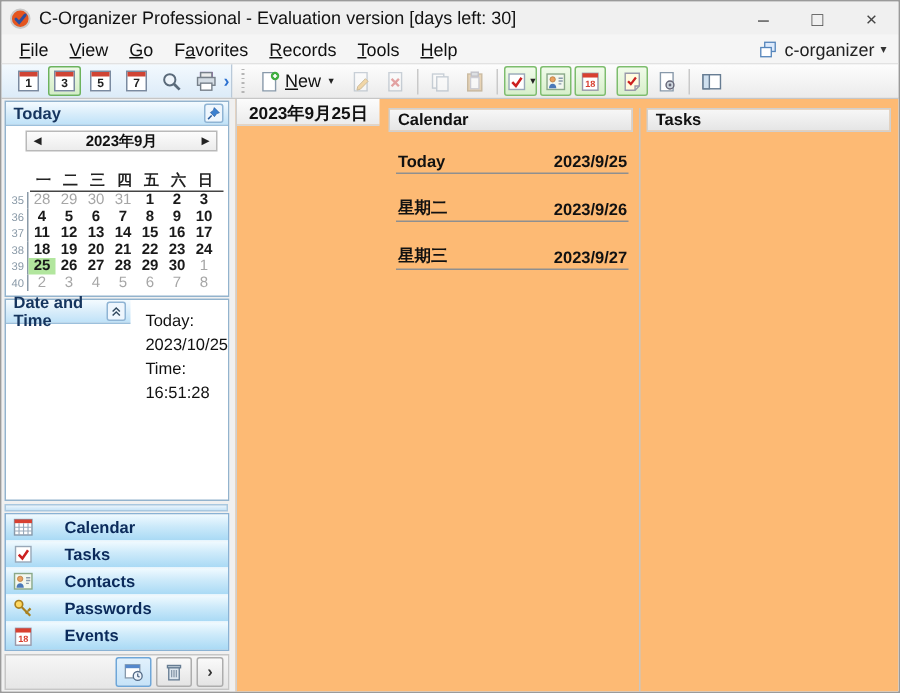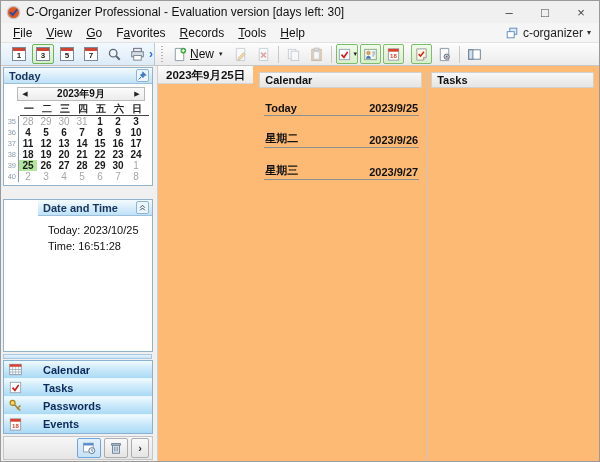--- a/index.html
+++ b/index.html
@@ -63,34 +63,34 @@
   
   .panel { border:1px solid #93b3cd; background:#fff; }
   .panel-header { height:16px; display:flex; align-items:center; justify-content:space-between; padding:0 3px 0 5px;
                   background:linear-gradient(#f4fbff,#d7ecfa 55%,#bfe2f8); border-bottom:1px solid #9cc0dc;
                   font-size:11px; font-weight:bold; color:#16355e; }
   .hdr-btn { width:13px; height:13px; display:flex; align-items:center; justify-content:center;
              border:1px solid #8fb4d4; background:#eef6fd; border-radius:2px; }
   .hdr-btn svg { width:11px; height:11px; }
 
   .mini-cal { padding:3px 3px 3px 3px; }
-  .cal-nav { display:flex; align-items:center; height:14px; margin:0 4px 2px 10px; border:1px solid #b9b9b9;
+  .cal-nav { display:flex; align-items:center; height:14px; margin:0 4px 14px 10px; border:1px solid #b9b9b9;
              background:linear-gradient(#fcfcfc,#ececec); }
   .cal-nav-arrow { width:14px; height:12px; font-size:7px; display:flex; align-items:center; justify-content:center; color:#222; }
   .cal-nav-label { flex:1; text-align:center; font-size:10px; font-weight:bold; color:#111; }
   .cal-weekdays { display:flex; margin-left:13px; border-bottom:1px solid #444; }
   .cal-weekdays span { width:18px; text-align:center; font-size:10px; font-weight:bold; color:#222; line-height:12px; }
   .cal-row { display:flex; align-items:center; height:11px; }
   .wk { width:12px; font-size:7.5px; color:#8a9aa8; text-align:right; padding-right:2px;
         border-right:1px solid #8a9aa8; line-height:11px; height:11px; }
   .day { width:18px; text-align:center; font-size:10px; font-weight:bold; color:#1a1a1a; line-height:11px; }
   .day.muted { color:#a6a6a6; font-weight:normal; }
   .day.selected { background:#b2e69e; }
 
-  .panel-datetime { margin-top:13px; flex:1; display:flex; flex-direction:column;padding-left:34px; }
+  .panel-datetime { margin-top:1px; flex:1; display:flex; flex-direction:row; }
   .dt-body { padding:6px 0 0 10px; font-size:11px; color:#111; line-height:16px; flex:1; }
 
   .splitter-h { height:5px; margin:2px 1px 1px 0; border:1px solid #a9c8e0;
                 background:linear-gradient(#eaf5fd,#c8e4f7); }
 
   .nav-list { border:1px solid #8ab2d4; }
   .nav-item { height:18px; display:flex; align-items:center;
               background:linear-gradient(#f0faff,#cdeafa 45%,#aadaf5);
               border-bottom:1px solid #e6f5fe; }
   .nav-item:last-child { border-bottom:none; }
@@ -425,20 +425,31 @@
               <svg viewBox="0 0 16 16">
                 <rect x="2.5" y="2.5" width="11" height="11" fill="#fff" stroke="#98a8b8"></rect>
                 <path d="M4.8 8.2l2.6 2.8 4-5.8" stroke="#cc2020" stroke-width="1.8" fill="none"></path>
               </svg>
             </span>
             <span class="nlabel">Tasks</span>
           </div>
           <div class="nav-item">
             <span class="nic">
               <svg viewBox="0 0 16 16">
+                <rect x="1.8" y="2.5" width="12.4" height="11" fill="#f2f7ee" stroke="#8aa888"></rect>
+                <circle cx="5.8" cy="6.3" r="1.9" fill="#e8a060" stroke="#b07030" stroke-width=".5"></circle>
+                <path d="M3.2 12.6c0-2.2 1.3-3.2 2.6-3.2s2.6 1 2.6 3.2z" fill="#4a78b8"></path>
+                <path d="M10 5.5h3M10 7.5h3M10 9.5h2" stroke="#8899aa" stroke-width="1"></path>
+              </svg>
+            </span>
+            <span class="nlabel">Contacts</span>
+          </div>
+          <div class="nav-item">
+            <span class="nic">
+              <svg viewBox="0 0 16 16">
                 <circle cx="4.9" cy="5.2" r="2.7" fill="#ffd860" stroke="#a88020" stroke-width="1.2"></circle>
                 <path d="M7 7.3l6 6M11.4 9.9l1.8-1.8M9.7 11.7l1.6-1.6" stroke="#a88020" stroke-width="1.6" fill="none"></path>
               </svg>
             </span>
             <span class="nlabel">Passwords</span>
           </div>
           <div class="nav-item">
             <span class="nic">
               <svg viewBox="0 0 16 16">
                 <rect x="2.5" y="2" width="11" height="12" fill="#fff" stroke="#99a"></rect>

